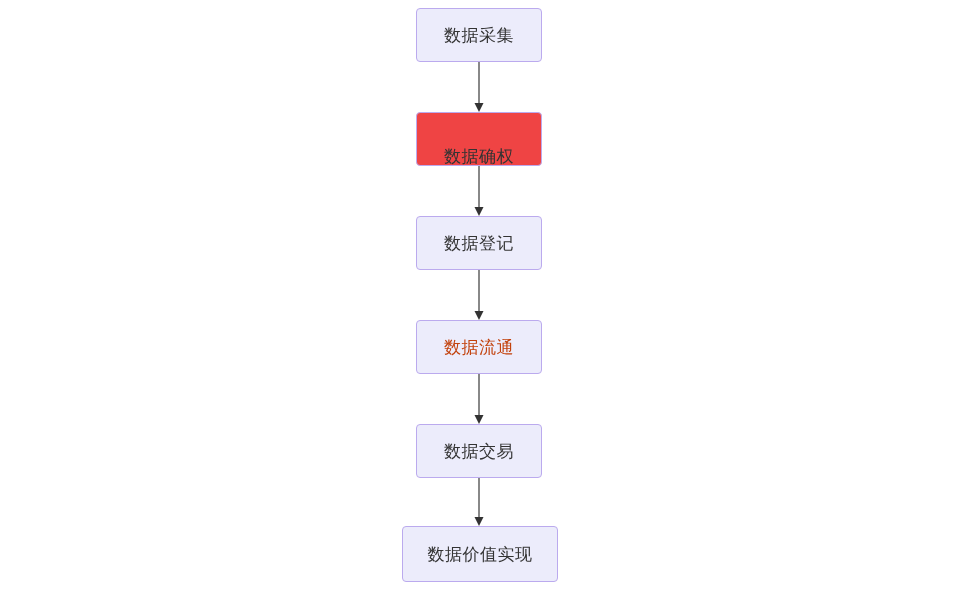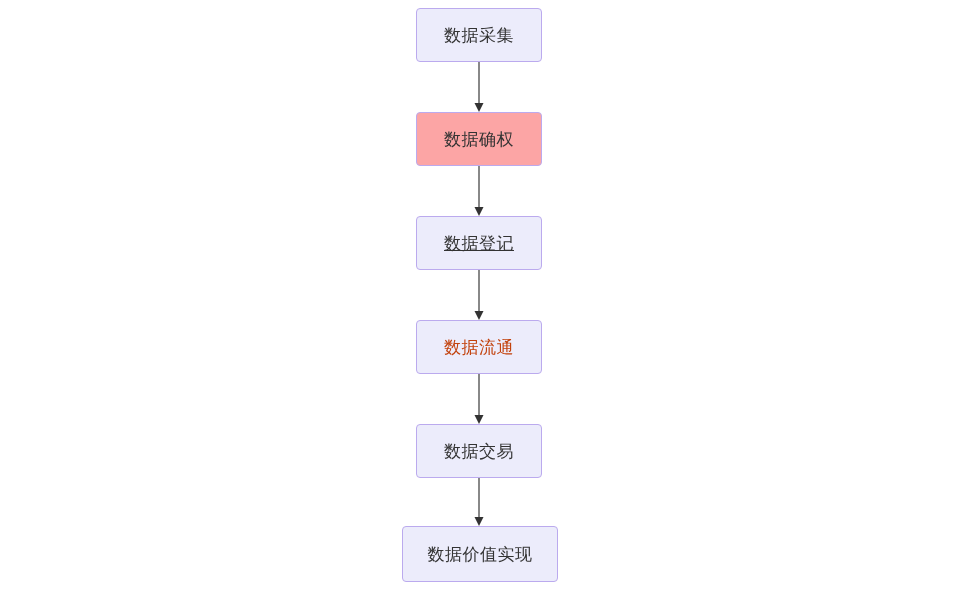--- a/index.html
+++ b/index.html
@@ -77,26 +77,26 @@
       <line x1="479" y1="374" x2="479" y2="415" class="edge-line" stroke="#888888"></line>
       <polygon points="474.5,415 483.5,415 479,424" class="edge-head" fill="#333333"></polygon>
       <line x1="479" y1="478" x2="479" y2="517" class="edge-line" stroke="#888888"></line>
       <polygon points="474.5,517 483.5,517 479,526" class="edge-head" fill="#333333"></polygon>
     </svg>
 
   <div class="node" style="left: 416px; top: 8px; width: 126px; height: 54px; background: rgb(236, 236, 251); border-color: rgb(187, 170, 238);">
     <span class="node-label" style="color: rgb(51, 51, 51);">数据采集</span>
   </div>
 
-  <div class="node" style="left: 416px; top: 112px; width: 126px; height: 54px; background: #fca5a5; border-color: rgb(187, 170, 238);">
+  <div class="node" style="left: 416px; top: 112px; width: 126px; height: 54px; background: #ef4444; border-color: rgb(187, 170, 238); align-items: flex-end;">
     <span class="node-label" style="color: rgb(51, 51, 51);">数据确权</span>
   </div>
 
   <div class="node" style="left: 416px; top: 216px; width: 126px; height: 54px; background: rgb(236, 236, 251); border-color: rgb(187, 170, 238);">
-    <span class="node-label" style="color: rgb(51, 51, 51); text-decoration: underline;">数据登记</span>
+    <span class="node-label" style="color: rgb(51, 51, 51);">数据登记</span>
   </div>
 
   <div class="node" style="left: 416px; top: 320px; width: 126px; height: 54px; background: rgb(236, 236, 251); border-color: rgb(187, 170, 238);">
     <span class="node-label" style="color: #c2410c;">数据流通</span>
   </div>
 
   <div class="node" style="left: 416px; top: 424px; width: 126px; height: 54px; background: rgb(236, 236, 251); border-color: rgb(187, 170, 238);">
     <span class="node-label" style="color: rgb(51, 51, 51);">数据交易</span>
   </div>
 

